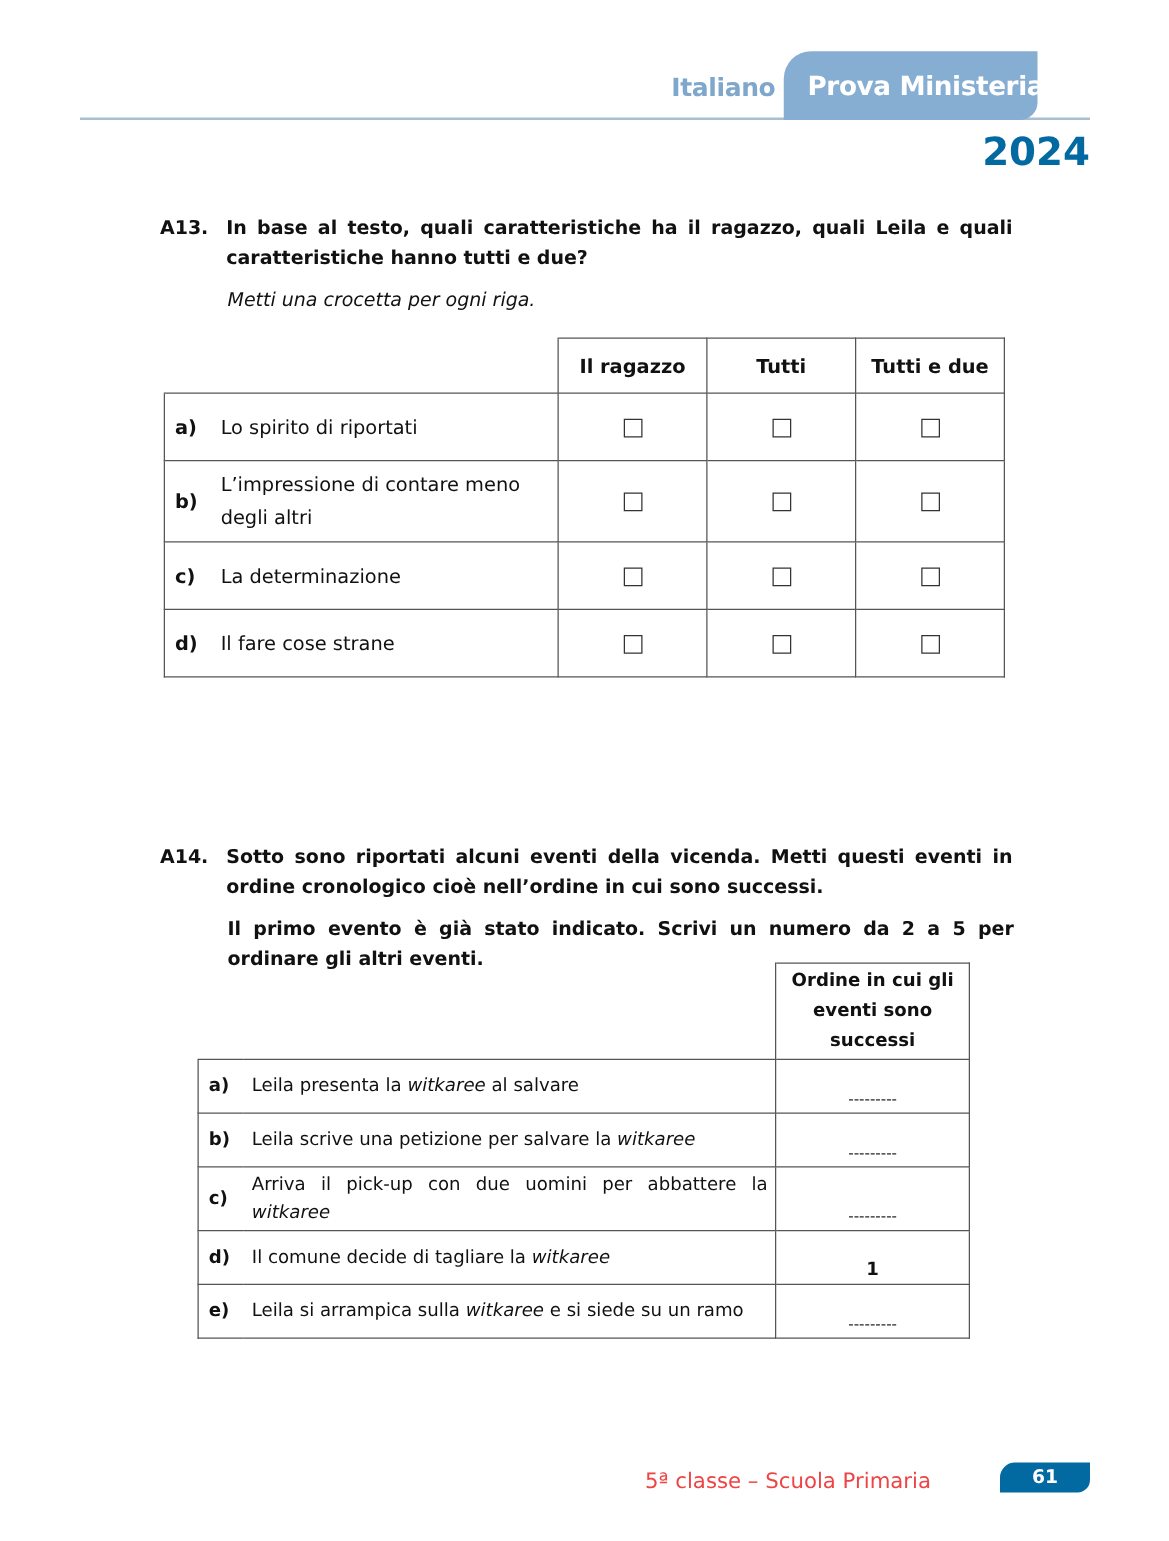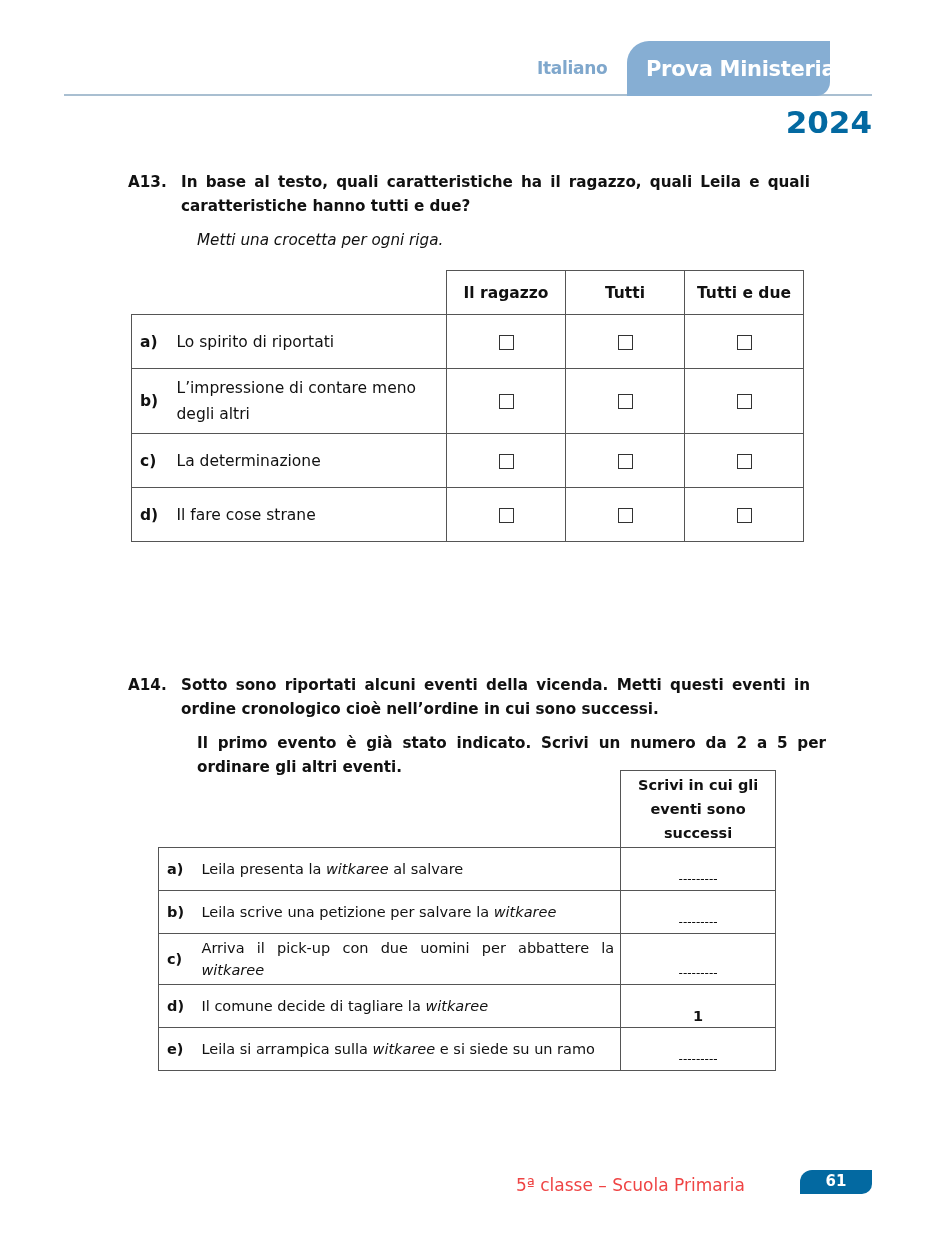--- a/index.html
+++ b/index.html
@@ -1,30 +1,30 @@
 <!DOCTYPE html>
 <html><head>
 <meta charset="utf-8">
 <style>
   * { box-sizing: border-box; margin: 0; padding: 0; }
   html, body { width: 935px; height: 1233px; background: #ffffff; }
   body { position: relative; font-family: "Liberation Sans", sans-serif; color: #111; overflow: hidden; }
 
   
   .hdr-line { position: absolute; left: 64px; top: 94px; width: 808px; height: 2px; background: #a9bfd1; }
-  .hdr-subject { position: absolute; left: 537px; top: 58px; font-family: "DejaVu Sans", sans-serif; font-weight: bold; font-size: 17px; color: #7fa7cc; letter-spacing: -0.3px; }
+  .hdr-subject { position: absolute; left: 537px; top: 58px; font-family: "DejaVu Sans", sans-serif; font-weight: bold; font-size: 20px; color: #7fa7cc; letter-spacing: -0.3px; }
   .hdr-tab { position: absolute; left: 627px; top: 41px; width: 203px; height: 55px; background: #86aed3; border-top-left-radius: 22px; border-bottom-right-radius: 14px; }
   .hdr-tab span { position: absolute; left: 19px; top: 16px; font-family: "DejaVu Sans", sans-serif; font-weight: bold; font-size: 21px; color: #ffffff; letter-spacing: -0.3px; white-space: nowrap; }
   .hdr-year { position: absolute; right: 63px; top: 104px; font-family: "DejaVu Sans", sans-serif; font-weight: bold; font-size: 31px; color: #0369a1; }
 
   
   .q { position: absolute; left: 128px; width: 682px; font-family: "DejaVu Sans", sans-serif; font-size: 15.2px; line-height: 24px; }
   .q .num { position: absolute; left: 0; top: 0; font-weight: bold; }
   .q .body { margin-left: 53px; font-weight: bold; text-align: justify; }
-  .q .instr { margin-left: 69px; margin-top: 10px; }
+  .q .instr { margin-left: 54px; margin-top: 10px; }
   .q .instr.it { font-style: italic; font-weight: normal; }
   .q .instr.b { font-weight: bold; text-align: justify; }
 
   
   table { border-collapse: collapse; position: absolute; font-family: "DejaVu Sans", sans-serif; }
   .t13 { left: 131px; top: 270px; width: 673px; font-size: 15.5px; padding-left: 12px; }
   .t13 td, .t13 th { border: 1px solid #555; }
   .t13 th { height: 44px; font-weight: bold; text-align: center; font-size: 15.5px; }
   .t13 .blank { border: none; border-right: 1px solid #555; border-bottom: 1px solid #555; }
   .t13 td.lab { width: 40px; font-weight: bold; padding-left: 8px; border-right: none; }
@@ -109,21 +109,21 @@
 <div class="q" style="top:673px;">
   <span class="num">A14.</span>
   <div class="body">Sotto sono riportati alcuni eventi della vicenda. Metti questi eventi in ordine cronologico cioè nell’ordine in cui sono successi.</div>
   <div class="instr b" style="width:629px;">Il primo evento è già stato indicato. Scrivi un numero da 2 a 5 per ordinare gli altri eventi.</div>
 </div>
 
 <table class="t14">
   <tbody>
       <tr>
     <td class="blank" colspan="2"></td>
-    <th style="width:155px;">Scrivi in cui gli eventi sono successi</th>
+    <th style="width:155px;">Ordine in cui gli eventi sono successi</th>
   </tr>
   <tr class="r">
     <td class="lab">a)</td>
     <td class="txt"><span>Leila presenta la </span><i>witkaree</i><span> al salvare</span></td>
     <td class="ans">---------</td>
   </tr>
   <tr class="r">
     <td class="lab">b)</td>
     <td class="txt"><span>Leila scrive una petizione per salvare la </span><i>witkaree</i><span></span></td>
     <td class="ans">---------</td>

